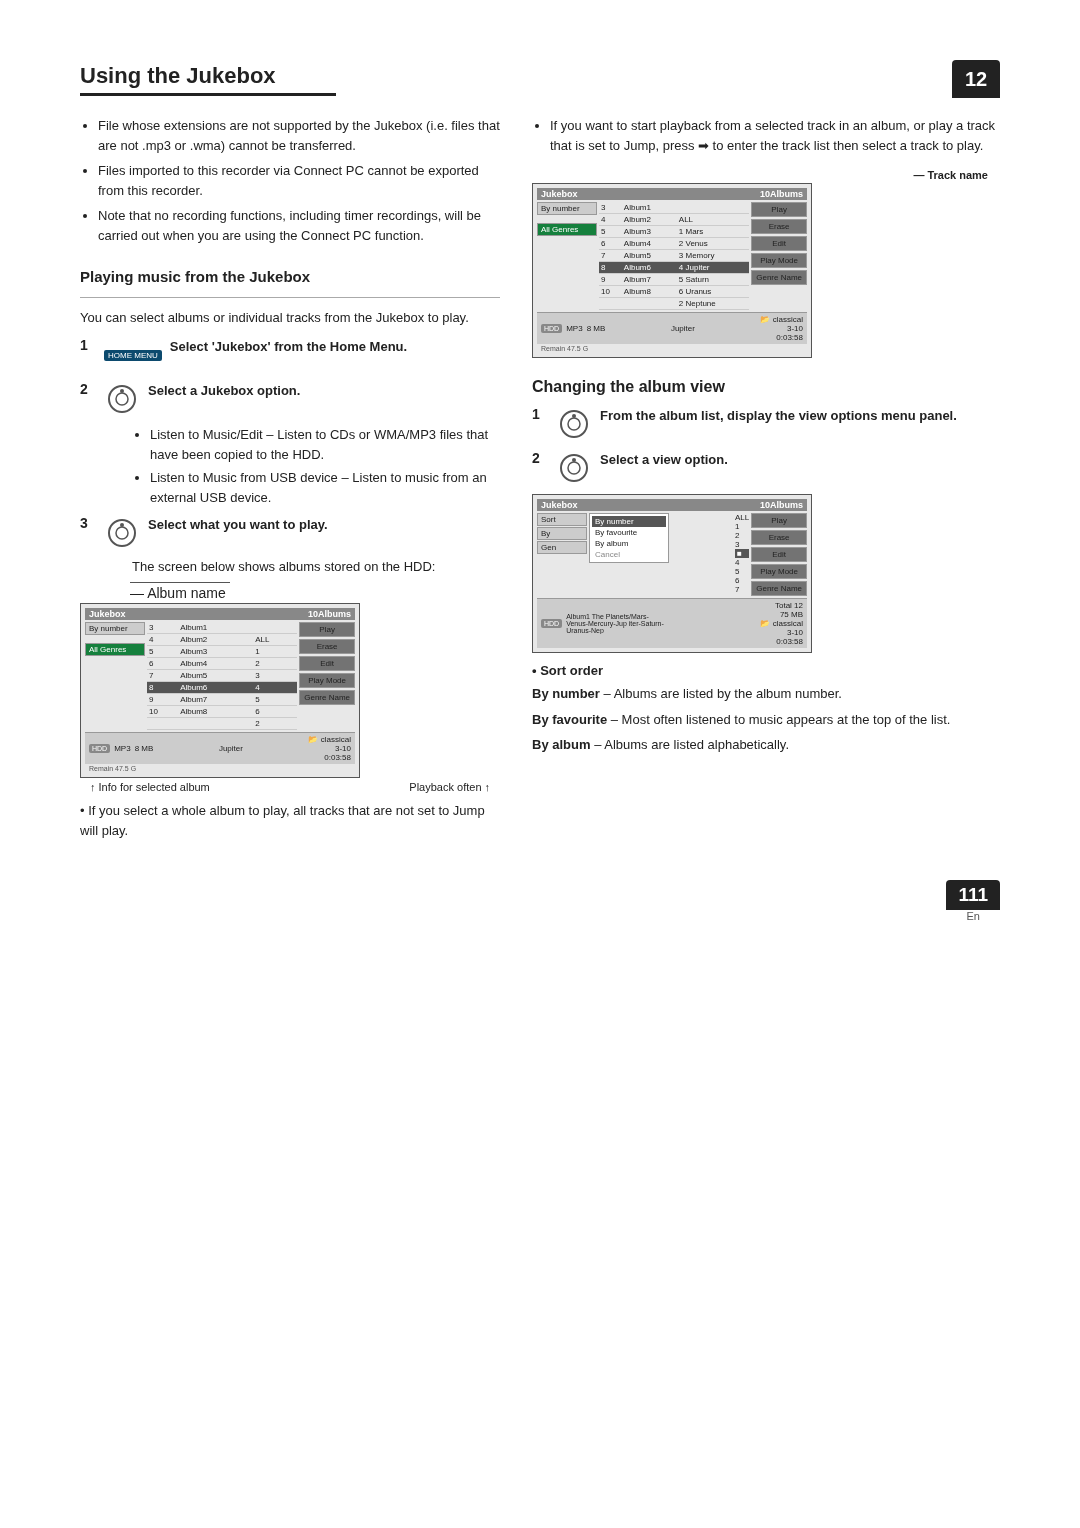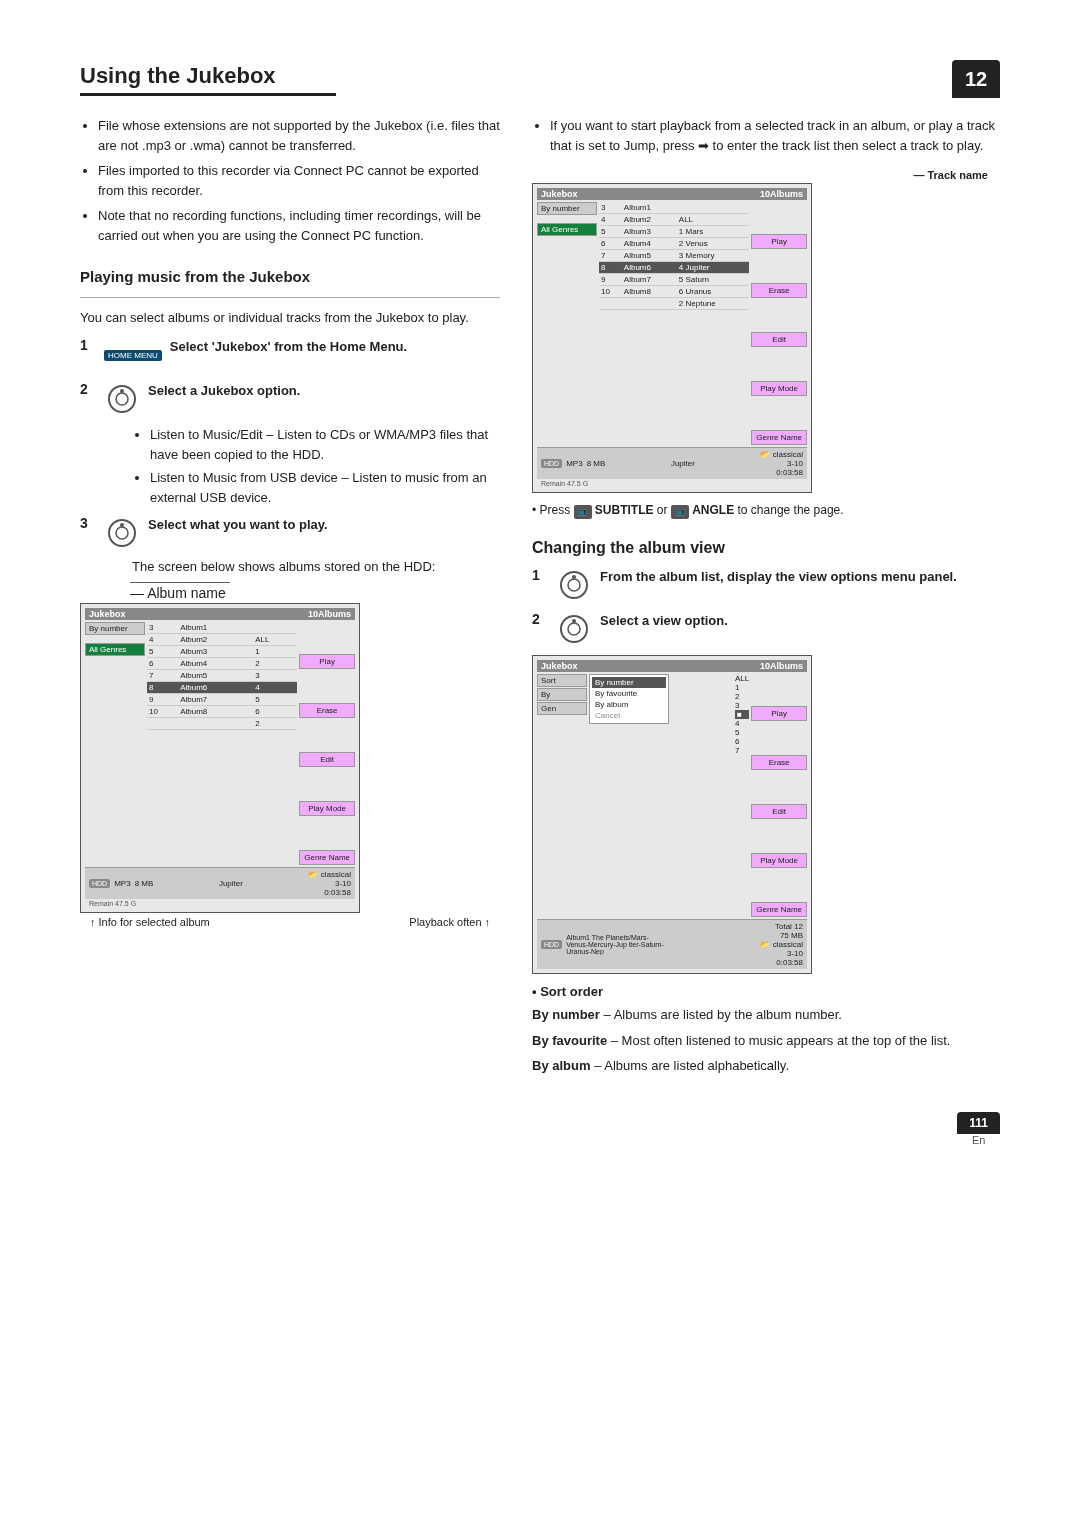--- a/index.html
+++ b/index.html
@@ -185,26 +185,25 @@
       background: #555;
       color: #fff;
     }
     .jukebox-right {
       display: flex;
       flex-direction: column;
       gap: 2px;
       min-width: 52px;
     }
     .jukebox-right-btn {
-      background: #f0abfc;
+      background: #737373;
       border: 0.5px solid #999;
       padding: 2px 4px;
       font-size: 8px;
       text-align: center;
-      margin-top: 32px;
     }
     .jukebox-footer {
       display: flex;
       justify-content: space-between;
       align-items: center;
       background: #ccc;
       padding: 2px 4px;
       margin-top: 2px;
       font-size: 8px;
       border-top: 1px solid #999;
@@ -252,21 +251,21 @@
       font-size: 13px;
       line-height: 1.5;
       margin-bottom: 6px;
     }
     .sort-order-item strong {
       font-weight: bold;
     }
     .page-number {
       background: #222;
       color: #fff;
-      font-size: 12px;
+      font-size: 19px;
       font-weight: bold;
       padding: 4px 12px;
       border-radius: 4px 4px 0 0;
     }
     .page-lang {
       font-size: 11px;
       color: #555;
     }
 
     .home-icon {
@@ -479,20 +478,23 @@
             <span class="arrow-up">↑</span>
             <span>Info for selected album</span>
           </div>
           <div class="info-annotation-item">
             <span>Playback often</span>
             <span class="arrow-up">↑</span>
           </div>
         </div>
       </div>
 
+      <div class="section-text" style="margin-top:8px;">
+        • <span>If you select a whole album to play, all tracks that are not set to Jump will play.</span>
+      </div>
 
     </div>
 
     <div class="col-right">
 
       <ul class="bullet-list">
         <li>If you want to start playback from a selected track in an album, or play a track that is set to Jump, press ➡ to enter the track list then select a track to play.</li>
       </ul>
 
       <div class="screen-with-annotations">
@@ -581,23 +583,20 @@
             <div class="footer-status">
               <div>📂 classical</div>
               <div>3-10</div>
               <div>0:03:58</div>
             </div>
           </div>
           <div style="font-size:7px; padding:1px 4px; color:#555;">Remain 47.5 G</div>
         </div>
       </div>
 
-      <div class="press-note">
-        • Press <span class="btn-icon">📺</span> <strong>SUBTITLE</strong> or <span class="btn-icon">📺</span> <strong>ANGLE</strong> to change the page.
-      </div>
 
       <div class="subsection-heading">Changing the album view</div>
 
       <div class="step">
         <span class="step-number">1</span>
         <span class="step-icon">
           <svg width="32" height="32" viewBox="0 0 32 32">
             <circle cx="16" cy="16" r="13" fill="none" stroke="#555" stroke-width="2"></circle>
             <circle cx="16" cy="16" r="6" fill="none" stroke="#555" stroke-width="1.5"></circle>
             <circle cx="16" cy="8" r="2" fill="#555"></circle>

